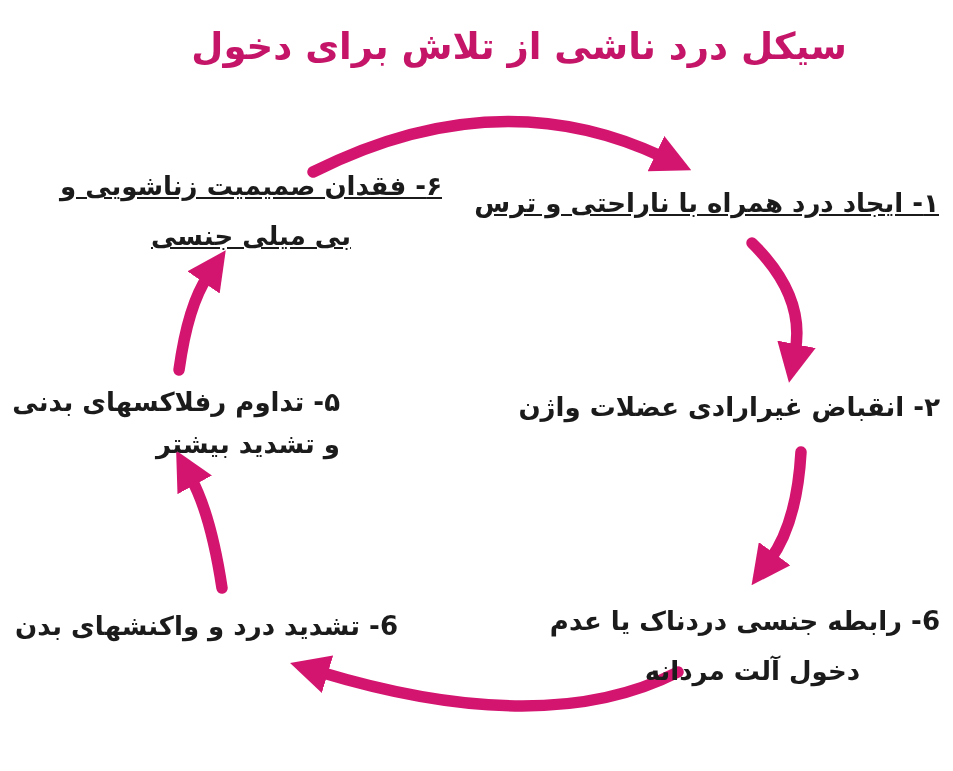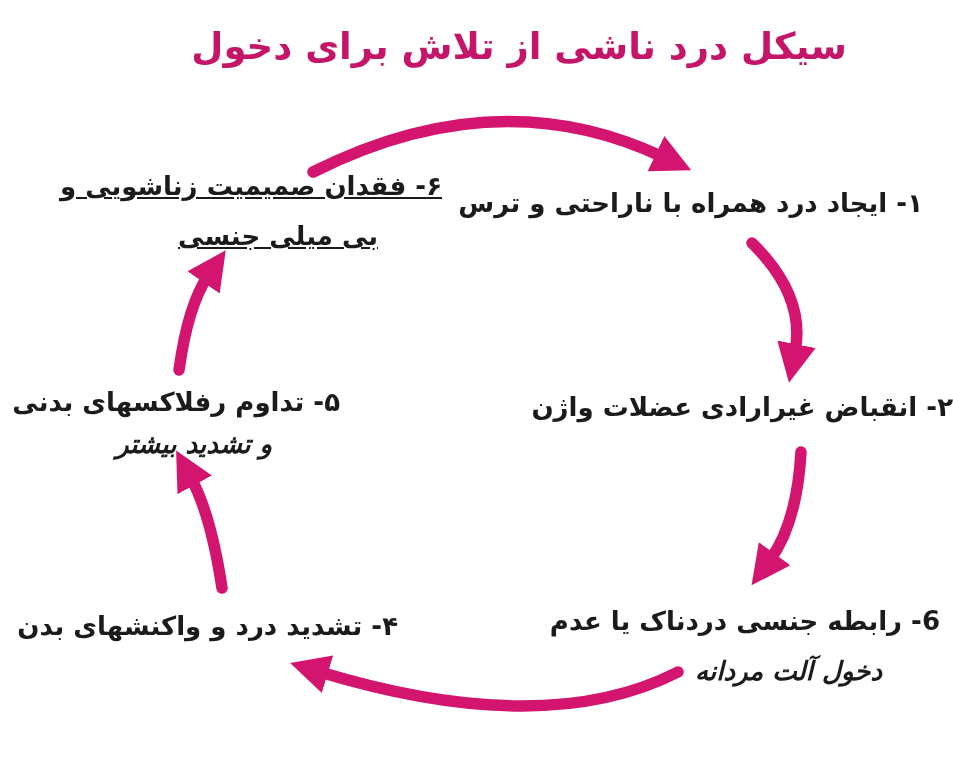--- a/index.html
+++ b/index.html
@@ -45,23 +45,23 @@
     position: absolute;
     direction: rtl;
     text-align: right;
     color: var(--step-text, #1b1b1b);
     font-size: 26px;
     font-weight: bold;
     line-height: 34px;
     white-space: nowrap;
   }
   .step .line2 { margin-top: 15px; }
-  .step-3 .line2 { margin-right: 58px; margin-top: 16px; font-style: italic; }
-  .step-5 .line2 { margin-right: 68px; margin-top: 8px; font-style: italic; }
-  .step-6 .line2 { margin-right: 64px; margin-top: 16px; }
+  .step-3 .line2 { margin-right: 80px; margin-top: 16px; }
+  .step-5 .line2 { margin-top: 8px; }
+  .step-6 .line2 { margin-top: 16px; text-align: center; }
 </style>
 </head>
 <body>
 
 <div class="canvas">
 
   <div class="title">سیکل درد ناشی از تلاش برای دخول</div>
 
   <svg class="arrows-svg" viewBox="0 0 953 771" aria-hidden="true">
     <defs>
@@ -70,35 +70,35 @@
       </marker>
     </defs>
     <path class="shaft" marker-end="url(#ah)" d="M 313 172 Q 498 79 663 157"></path>
     <path class="shaft" marker-end="url(#ah)" d="M 752 243 Q 806 296 795 352"></path>
     <path class="shaft" marker-end="url(#ah)" d="M 801 452 Q 797 523 770 560"></path>
     <path class="shaft" marker-end="url(#ah)" d="M 678 672 Q 545 740 320 672"></path>
     <path class="shaft" marker-end="url(#ah)" d="M 222 588 Q 211 515 191 478"></path>
     <path class="shaft" marker-end="url(#ah)" d="M 179 370 Q 188 305 208 276"></path>
   </svg>
 
-  <div class="step step-1" style="top:186px; right:30px;" dir="rtl">
+  <div class="step step-1" style="top:186px; right:14px;text-decoration:underline;" dir="rtl">
     <div class="line1">۱- ایجاد درد همراه با ناراحتی و ترس</div>
   </div>
 
-  <div class="step step-2" style="top:390px; right:0;" dir="rtl">
+  <div class="step step-2" style="top:390px; right:13px;" dir="rtl">
     <div class="line1">۲- انقباض غیرارادی عضلات واژن</div>
   </div>
 
   <div class="step step-3" style="top:604px; right:13px;" dir="rtl">
     <div class="line1">6- رابطه جنسی دردناک یا عدم</div>
     <div class="line2">دخول آلت مردانه</div>
   </div>
 
   <div class="step step-4" style="top:609px; right:555px;" dir="rtl">
-    <div class="line1">۴- تشدید درد و واکنشهای بدن</div>
+    <div class="line1">6- تشدید درد و واکنشهای بدن</div>
   </div>
 
   <div class="step step-5" style="top:385px; right:613px;" dir="rtl">
     <div class="line1">۵- تداوم رفلاکسهای بدنی</div>
     <div class="line2">و تشدید بیشتر</div>
   </div>
 
   <div class="step step-6" style="top:169px; right:511px;text-decoration:underline;" dir="rtl">
     <div class="line1">۶- فقدان صمیمیت زناشویی و</div>
     <div class="line2">بی میلی جنسی</div>

